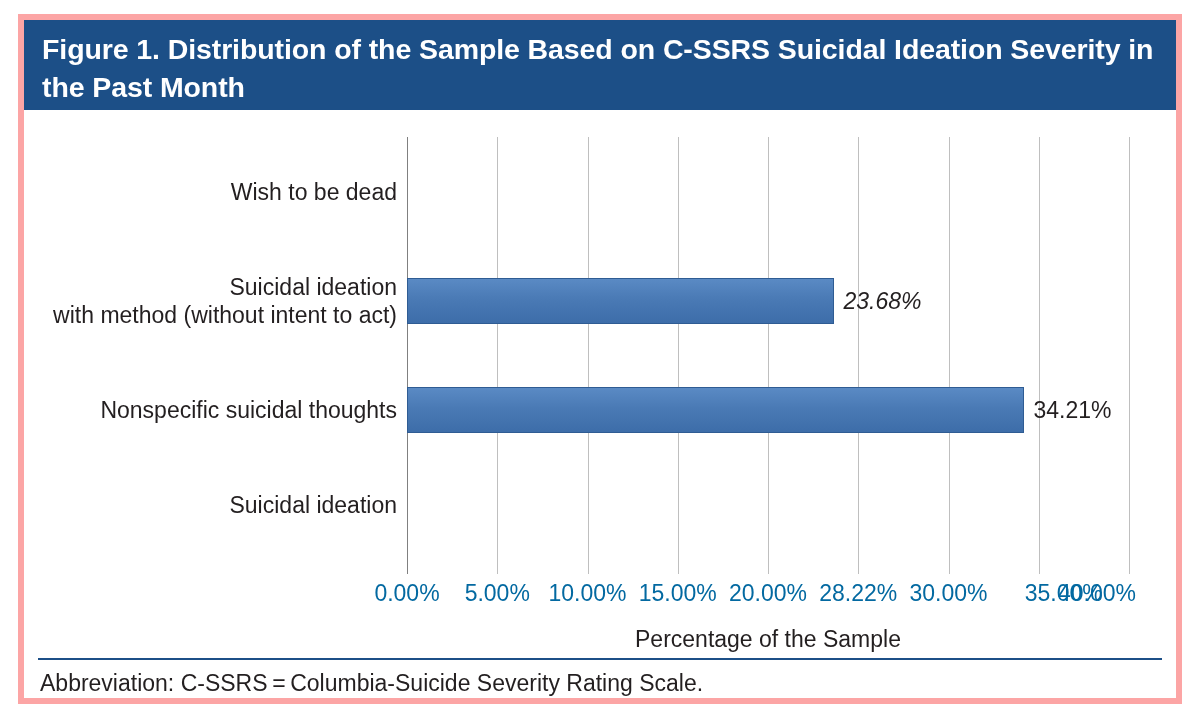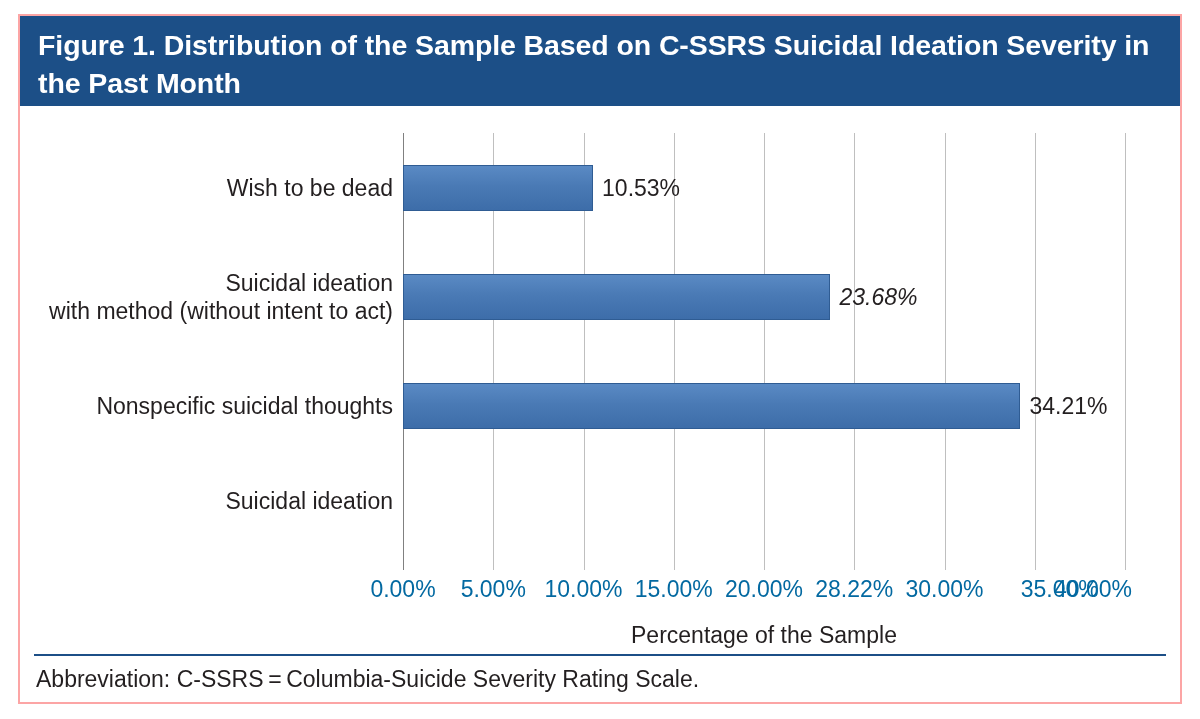--- a/index.html
+++ b/index.html
@@ -14,21 +14,21 @@
     color: #231f20;
     overflow: hidden;
   }
 
   .figure {
     position: absolute;
     left: 18px;
     top: 14px;
     width: 1164px;
     height: 690px;
-    border: 2px solid #fca5a5;
+    border: 6px solid #fca5a5;
     box-sizing: border-box;
     background: #ffffff;
   }
 
   
   .title-bar {
     position: absolute;
     left: 0;
     top: 0;
     width: 100%;
@@ -199,24 +199,20 @@
     <div class="plot">
       <div class="axis-baseline"></div>
     <div class="gridline" style="left: 90.25px;"></div>
         <div class="gridline" style="left: 180.5px;"></div>
         <div class="gridline" style="left: 270.75px;"></div>
         <div class="gridline" style="left: 361px;"></div>
         <div class="gridline" style="left: 451.25px;"></div>
         <div class="gridline" style="left: 541.5px;"></div>
         <div class="gridline" style="left: 631.75px;"></div>
         <div class="gridline" style="left: 722px;"></div>
-        <div class="bar-row" style="top: 0px; height: 109.25px;">
-          <div class="bar" style="width: 190.066px;"></div>
-          <div class="bar-value" style="left: 190.066px;">10.53%</div>
-        </div>
         <div class="bar-row" style="top: 109.25px; height: 109.25px; font-style: italic;">
           <div class="bar" style="width: 427.424px;"></div>
           <div class="bar-value" style="left: 427.424px;">23.68%</div>
         </div>
         <div class="bar-row" style="top: 218.5px; height: 109.25px;">
           <div class="bar" style="width: 617.49px;"></div>
           <div class="bar-value" style="left: 617.49px;">34.21%</div>
         </div>
       </div>
 

